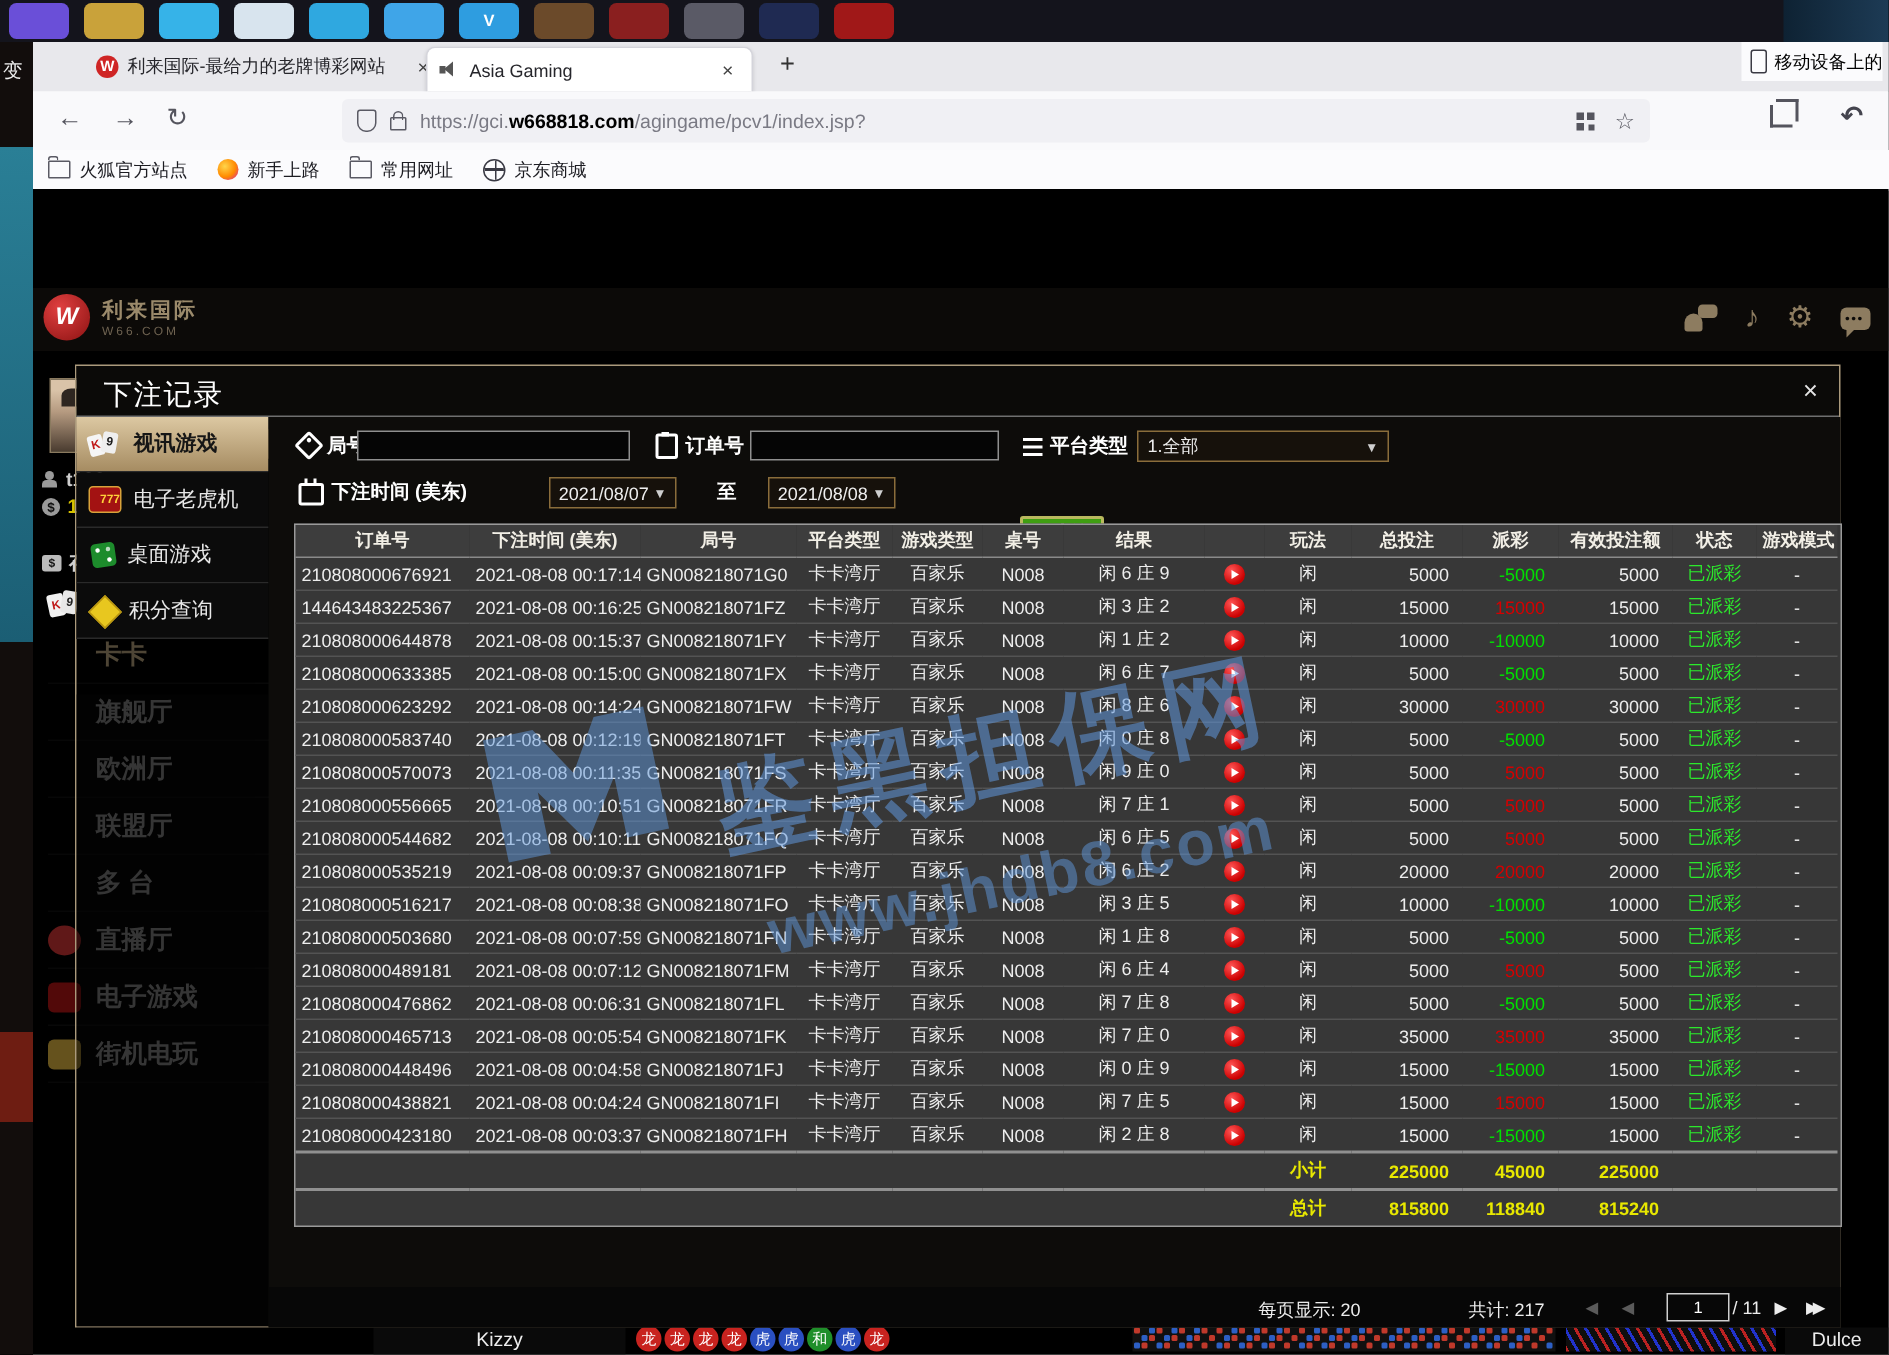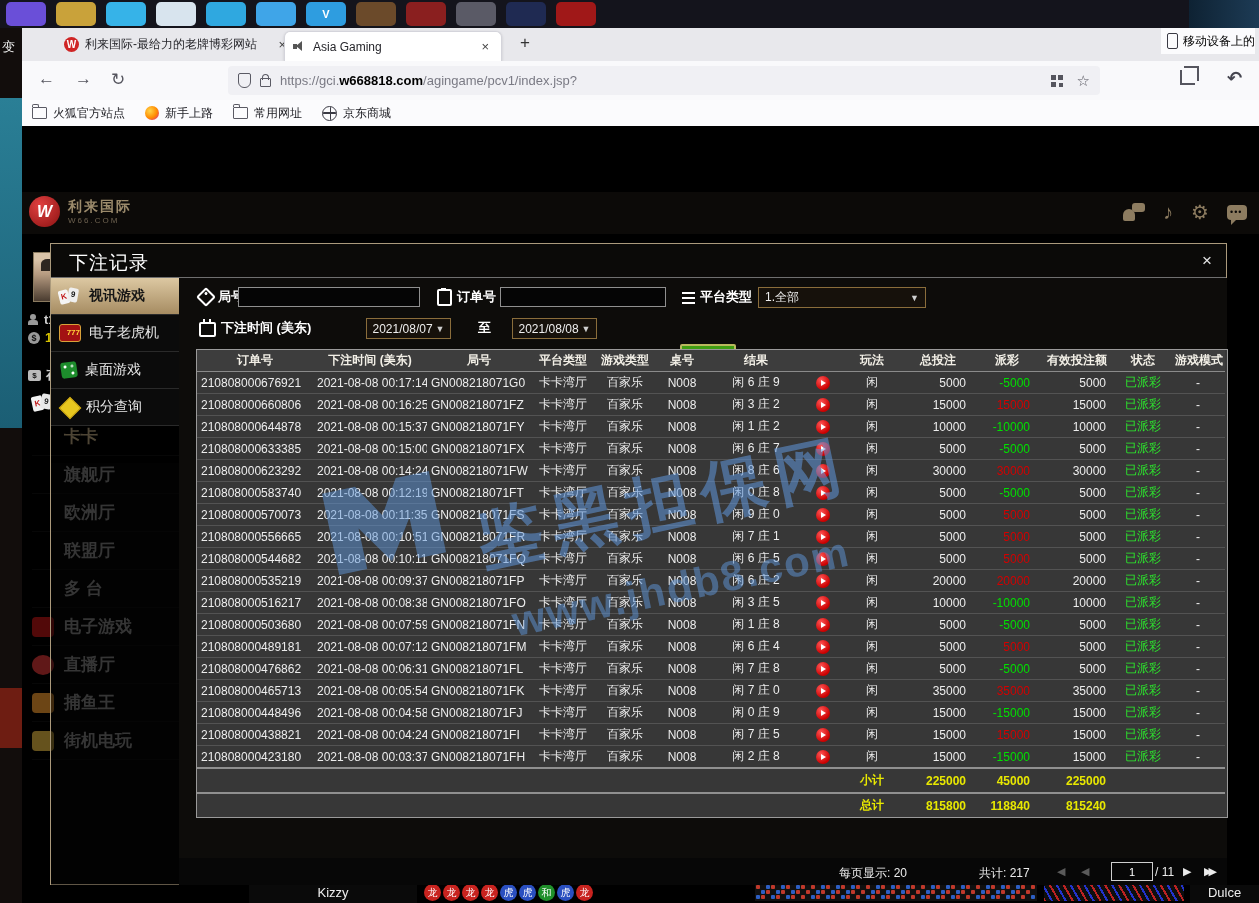--- a/index.html
+++ b/index.html
@@ -294,30 +294,26 @@
         </div>
         <div class="bgnav-item">
           <span style="width: 22px;"></span>
           <span>联盟厅</span>
         </div>
         <div class="bgnav-item">
           <span style="width: 22px;"></span>
           <span>多 台</span>
         </div>
         <div class="bgnav-item">
+          <span class="bgico" style="background: rgb(192, 48, 48); border-radius: 50%;"></span>
+          <span>直播厅</span>
+        </div>
+        <div class="bgnav-item">
           <span class="bgico" style="background: rgb(163, 18, 18); border-radius: 4px;"></span>
           <span>电子游戏</span>
-        </div>
-        <div class="bgnav-item">
-          <span class="bgico" style="background: rgb(192, 48, 48); border-radius: 50%;"></span>
-          <span>直播厅</span>
-        </div>
-        <div class="bgnav-item">
-          <span class="bgico" style="background: rgb(216, 138, 42); border-radius: 4px;"></span>
-          <span>捕鱼王</span>
         </div>
         <div class="bgnav-item">
           <span class="bgico" style="background: rgb(202, 164, 58); border-radius: 4px;"></span>
           <span>街机电玩</span>
         </div>
       </div>
 
     <div id="lobby">
       <div class="dealerbox" style="left:227px;width:168px">
           <span>Kizzy</span>
@@ -620,21 +616,21 @@
                   <td class="c">闲 6 庄 9</td>
                   <td class="c"><span class="playbtn"></span></td>
                   <td class="c">闲</td>
                   <td class="n">5000</td>
                   <td class="n neg">-5000</td>
                   <td class="n">5000</td>
                   <td class="st">已派彩</td>
                   <td class="c">-</td>
                 </tr>
                 <tr class="r">
-                  <td class="l">210808000660806</td>
+                  <td class="l">144643483225367</td>
                   <td class="l">2021-08-08 00:16:25</td>
                   <td class="l">GN008218071FZ</td>
                   <td class="c">卡卡湾厅</td>
                   <td class="c">百家乐</td>
                   <td class="c">N008</td>
                   <td class="c">闲 3 庄 2</td>
                   <td class="c"><span class="playbtn"></span></td>
                   <td class="c">闲</td>
                   <td class="n">15000</td>
                   <td class="n pos">15000</td>

